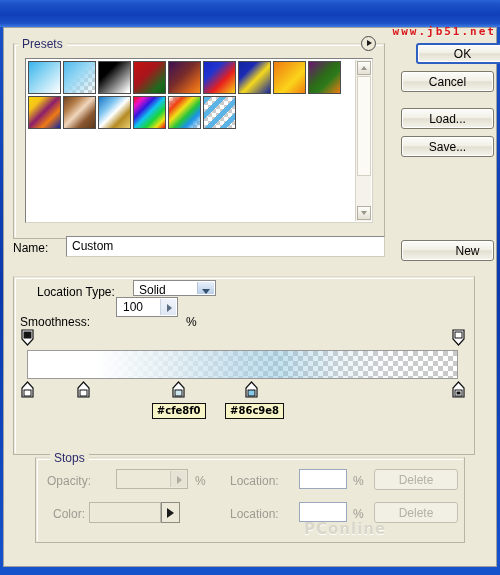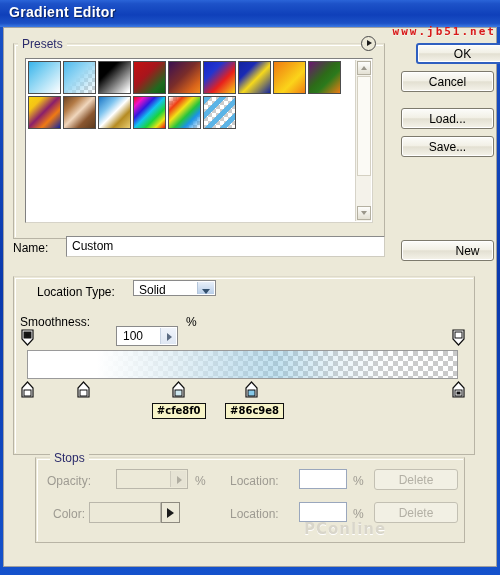--- a/index.html
+++ b/index.html
@@ -306,21 +306,21 @@
     border-top: 5px solid #33506e;
   }
 
   #smooth-label {
     position: absolute;
     left: 6px; top: 38px;
     font-size: 12px;
   }
   #smooth-input {
     position: absolute;
-    left: 102px; top: 49px;
+    left: 102px; top: 20px;
     width: 62px; height: 20px;
     background: #ffffff;
     border: 1px solid #8a8a8a;
     box-sizing: border-box;
     font-size: 12px;
     line-height: 18px;
     padding-left: 6px;
   }
   #smooth-arrowbox {
     position: absolute;
@@ -525,21 +525,20 @@
     letter-spacing: 0.5px;
     white-space: nowrap;
   }
 </style>
 </head>
 <body>
 
 <div id="window">
 
   <div id="titlebar">
-    <div id="title-text">Gradient Editor</div>
   </div>
   <div id="wm-url">www.jb51.net</div>
 
   <div id="client">
 
     <div class="group" id="presets-group">
       <div class="group-inner-line"></div>
       <div class="group-title" id="presets-title">Presets</div>
       <div id="presets-menu-btn"></div>
 

